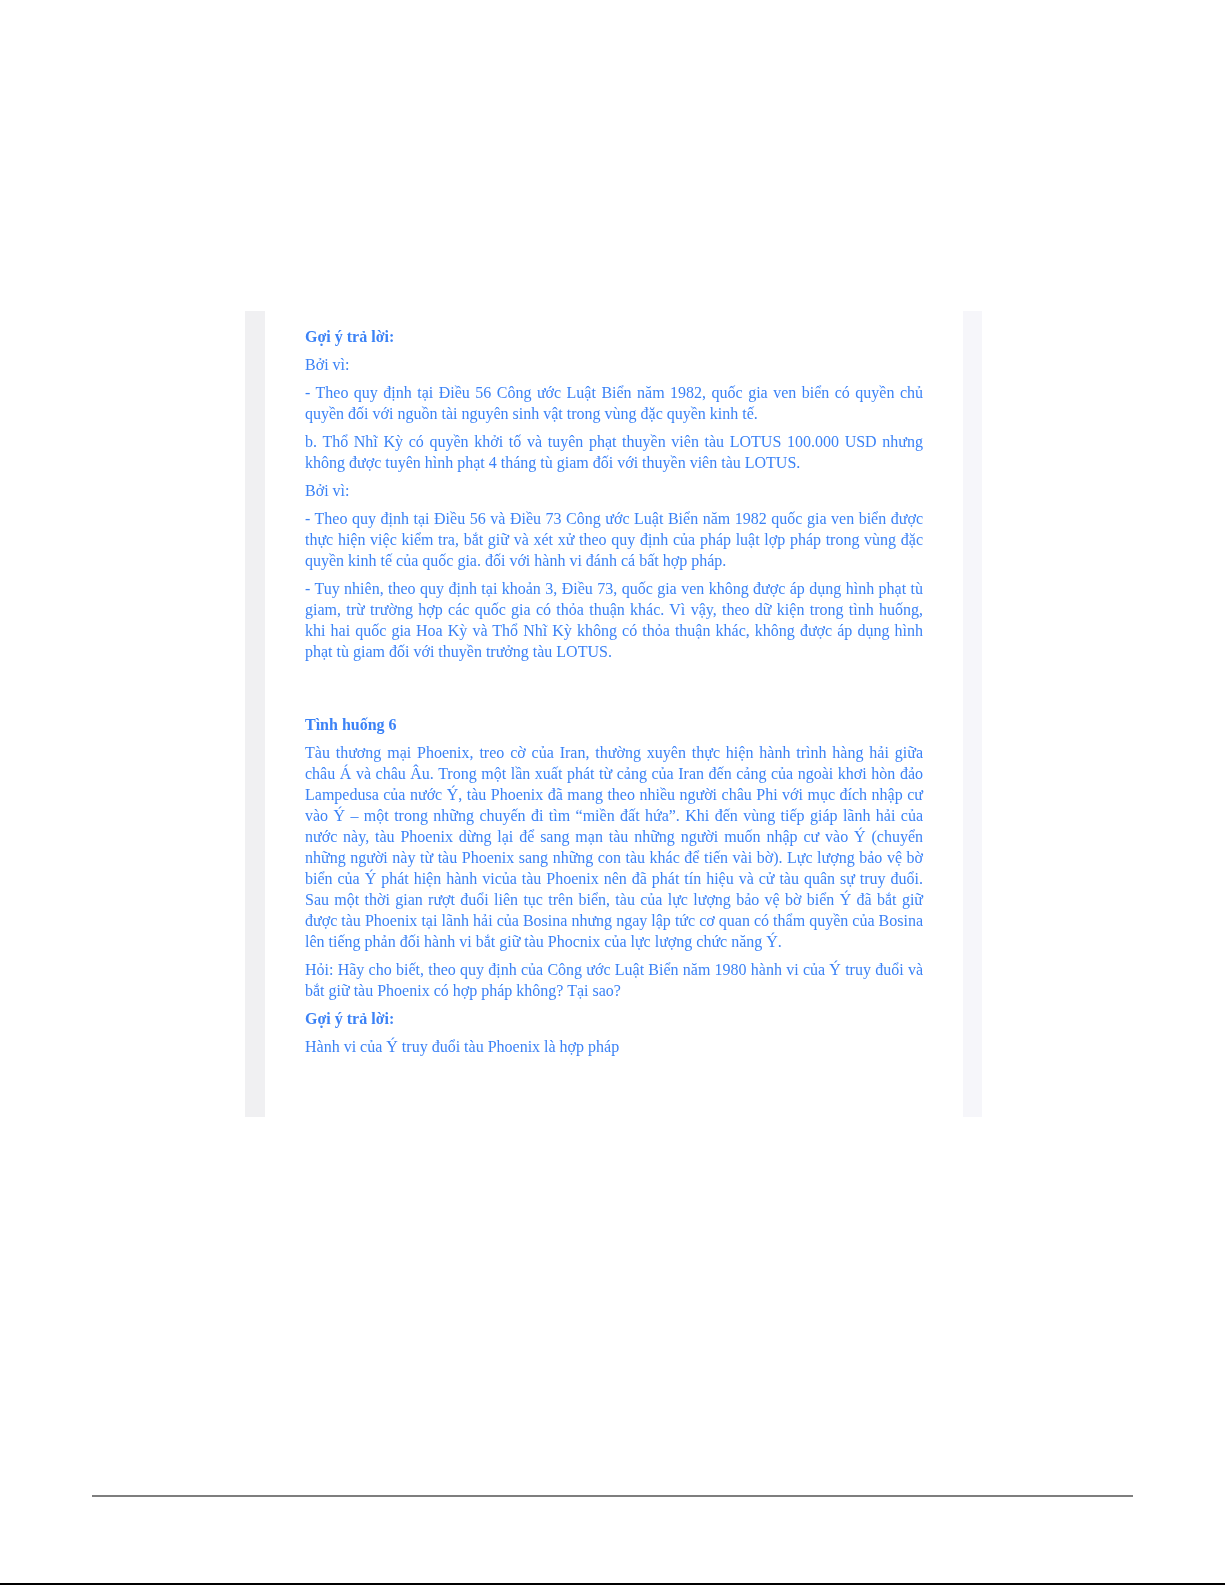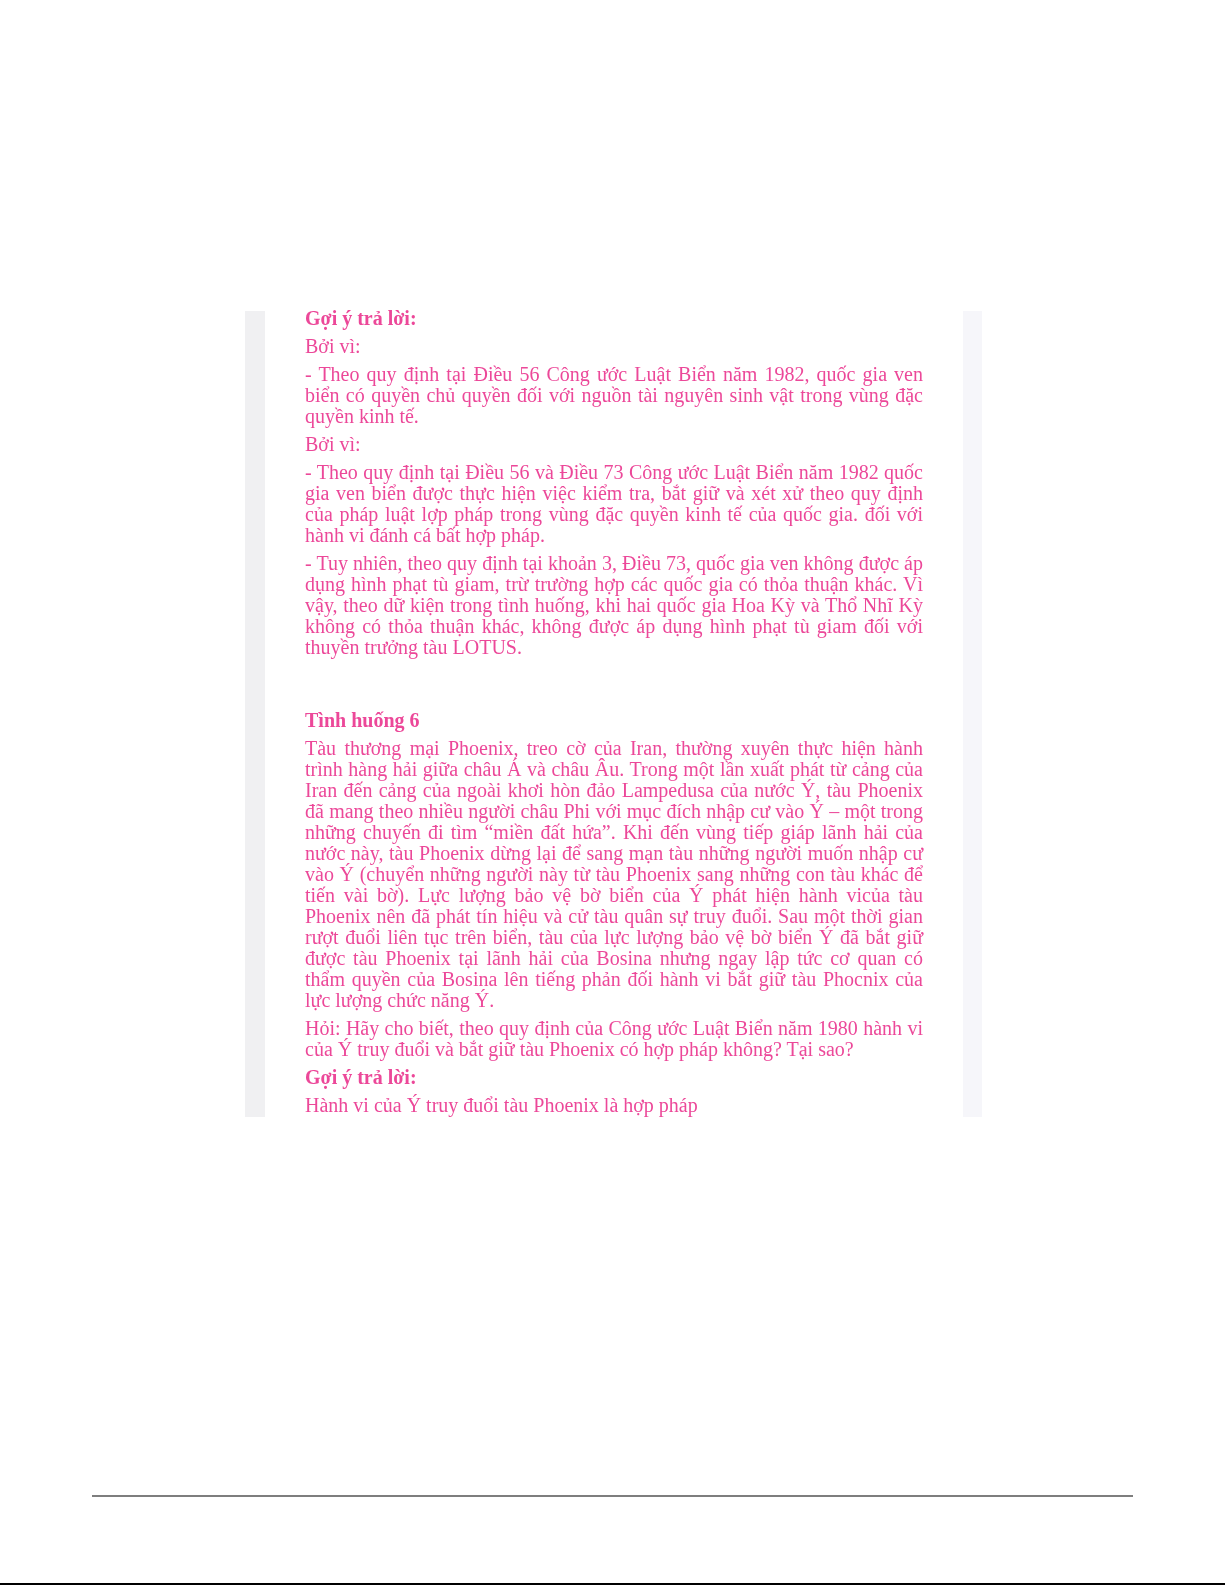--- a/index.html
+++ b/index.html
@@ -27,24 +27,24 @@
     position: absolute;
     left: 963px;
     top: 311px;
     width: 19px;
     height: 806px;
     background: #f6f6fa;
   }
   .doc {
     position: absolute;
     left: 305px;
-    top: 308px;
+    top: 326px;
     width: 618px;
-    color: #ec4899;
-    font-size: 20px;
+    color: #3b82f6;
+    font-size: 16px;
     line-height: 21px;
     text-align: justify;
   }
   .doc p.para {
     margin: 0 0 7px 0;
   }
   .doc p.bold {
     font-weight: bold;
     text-align: left;
   }
@@ -71,20 +71,21 @@
 </head>
 <body>
 
 <div class="page">
   <div class="gutter-left"></div>
   <div class="gutter-right"></div>
   <div class="doc">
       <p class="para bold">Gợi ý trả lời:</p>
       <p class="para">Bởi vì:</p>
       <p class="para">- Theo quy định tại Điều 56 Công ước Luật Biển năm 1982, quốc gia ven biển có quyền chủ quyền đối với nguồn tài nguyên sinh vật trong vùng đặc quyền kinh tế.</p>
+      <p class="para">b. Thổ Nhĩ Kỳ có quyền khởi tố và tuyên phạt thuyền viên tàu LOTUS 100.000 USD nhưng không được tuyên hình phạt 4 tháng tù giam đối với thuyền viên tàu LOTUS.</p>
       <p class="para">Bởi vì:</p>
       <p class="para">- Theo quy định tại Điều 56 và Điều 73 Công ước Luật Biển năm 1982 quốc gia ven biển được thực hiện việc kiểm tra, bắt giữ và xét xử theo quy định của pháp luật lợp pháp trong vùng đặc quyền kinh tế của quốc gia. đối với hành vi đánh cá bất hợp pháp.</p>
       <p class="para">- Tuy nhiên, theo quy định tại khoản 3, Điều 73, quốc gia ven không được áp dụng hình phạt tù giam, trừ trường hợp các quốc gia có thỏa thuận khác. Vì vậy, theo dữ kiện trong tình huống, khi hai quốc gia Hoa Kỳ và Thổ Nhĩ Kỳ không có thỏa thuận khác, không được áp dụng hình phạt tù giam đối với thuyền trưởng tàu LOTUS.</p>
       <p class="para bold spaced">Tình huống 6</p>
       <p class="para">Tàu thương mại Phoenix, treo cờ của Iran, thường xuyên thực hiện hành trình hàng hải giữa châu Á và châu Âu. Trong một lần xuất phát từ cảng của Iran đến cảng của ngoài khơi hòn đảo Lampedusa của nước Ý, tàu Phoenix đã mang theo nhiều người châu Phi với mục đích nhập cư vào Ý – một trong những chuyến đi tìm “miền đất hứa”. Khi đến vùng tiếp giáp lãnh hải của nước này, tàu Phoenix dừng lại để sang mạn tàu những người muốn nhập cư vào Ý (chuyển những người này từ tàu Phoenix sang những con tàu khác để tiến vài bờ). Lực lượng bảo vệ bờ biển của Ý phát hiện hành vicủa tàu Phoenix nên đã phát tín hiệu và cử tàu quân sự truy đuổi. Sau một thời gian rượt đuổi liên tục trên biển, tàu của lực lượng bảo vệ bờ biển Ý đã bắt giữ được tàu Phoenix tại lãnh hải của Bosina nhưng ngay lập tức cơ quan có thẩm quyền của Bosina lên tiếng phản đối hành vi bắt giữ tàu Phocnix của lực lượng chức năng Ý.</p>
       <p class="para">Hỏi: Hãy cho biết, theo quy định của Công ước Luật Biển năm 1980 hành vi của Ý truy đuổi và bắt giữ tàu Phoenix có hợp pháp không? Tại sao?</p>
       <p class="para bold">Gợi ý trả lời:</p>
       <p class="para">Hành vi của Ý truy đuổi tàu Phoenix là hợp pháp</p>
     </div>
   <div class="divider"></div>

